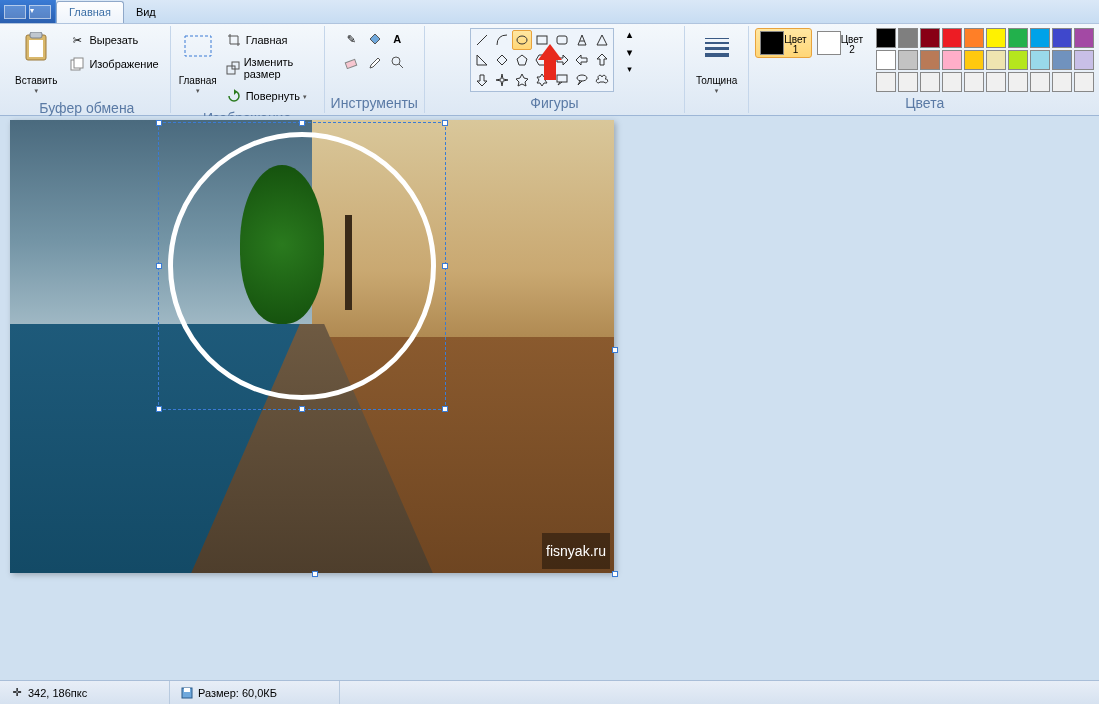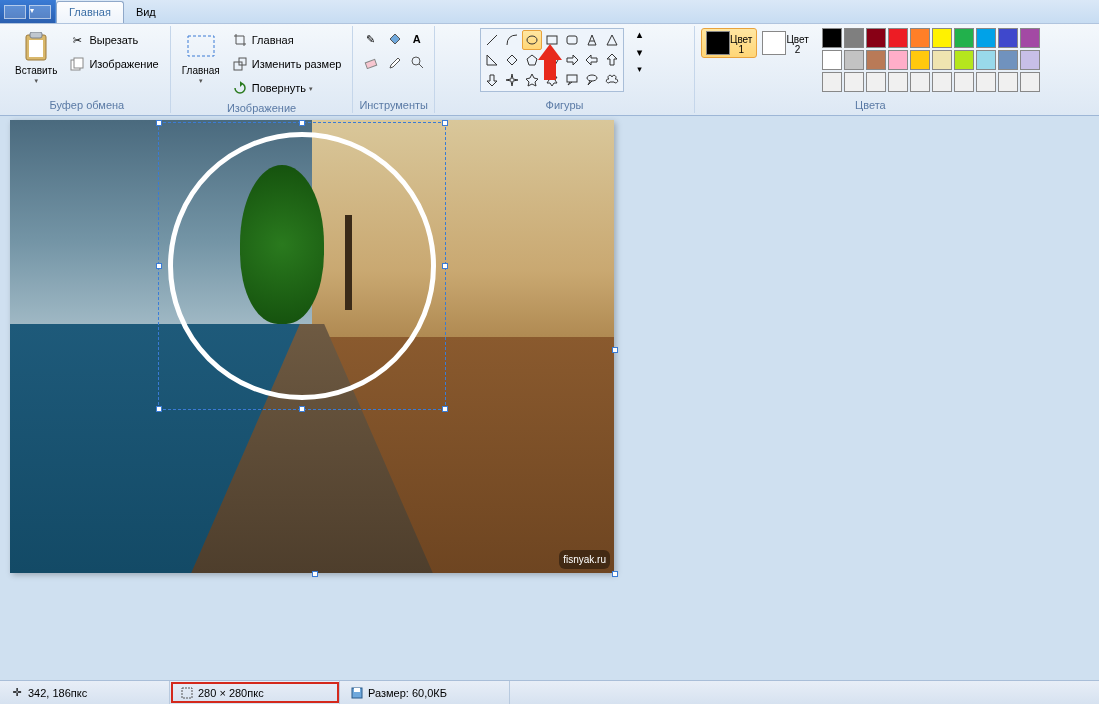--- a/index.html
+++ b/index.html
@@ -11,25 +11,25 @@
 .sysbtn span { display:inline-block; width:22px; height:14px; background:#fff3; border:1px solid #fff8; }
 .tabs { display:flex; }
 .tab { padding:4px 12px 3px; border:1px solid #8fa8c9; border-bottom:none; background:linear-gradient(#f7fbff,#e6eff9); margin-right:-1px; margin-top:1px; border-radius:3px 3px 0 0; cursor:pointer;}
 .tab.active { background:linear-gradient(#fdfdfe,#eef4fb); color:#3b6ea5; position:relative; z-index:2;}
 .tab:not(.active){ background:transparent; border-color:transparent;}
 
 
 .ribbon { height: 93px; background: linear-gradient(#f4f8fc,#dde8f4); border-top:1px solid #b0c4de; border-bottom:1px solid #9db6d6; display:flex; padding:2px 4px;}
 .group { border-right:1px solid #c5d6ea; padding:2px 6px 0; display:flex; flex-direction:column; align-items:center; position:relative;}
 .group-body { display:flex; flex:1; align-items:flex-start;}
-.group-label { font-size:11px; color:#5a7aa5; text-align:center; padding:2px 0; }
+.group-label { font-size:14px; color:#5a7aa5; text-align:center; padding:2px 0; }
 
 .bigbtn { display:flex; flex-direction:column; align-items:center; justify-content:flex-start; padding:2px 4px; min-width:42px; cursor:pointer; border:1px solid transparent; border-radius:3px;}
 .bigbtn .ico { width:32px; height:32px; display:flex; align-items:center; justify-content:center;}
-.bigbtn .lbl { font-size:10px; text-align:center; line-height:11px; margin-top:2px;}
+.bigbtn .lbl { font-size:10px; text-align:center; line-height:11px; margin-top:12px;}
 .dd { font-size:7px; color:#555; margin-top:1px;}
 
 .smallbtn { display:flex; align-items:center; padding:2px 4px; cursor:pointer; border:1px solid transparent; border-radius:2px; margin:1px 0;}
 .smallbtn .sico{ width:16px;height:16px; display:flex;align-items:center;justify-content:center; margin-right:4px;}
 .smallbtn .slbl{ font-size:11px;}
 
 .toolgrid { display:grid; grid-template-columns:repeat(3,22px); grid-template-rows:repeat(2,22px); gap:1px;}
 .toolgrid .tbtn,.shapegrid .tbtn { width:22px;height:22px;border:1px solid transparent; display:flex;align-items:center;justify-content:center;cursor:pointer;border-radius:2px;}
 .tbtn.sel{border-color:#e8a33d;background:linear-gradient(#ffe7a2,#ffd677);}
 
@@ -57,21 +57,21 @@
 
 
 .sky-left{position:absolute;left:0;top:0;width:50%;height:45%;background:linear-gradient(#4a6a7e,#7495a6 60%,#9fb8c4);}
 .sky-right{position:absolute;right:0;top:0;width:50%;height:48%;background:linear-gradient(#d9c79a,#c9a871 70%,#b08a52);}
 .sea{position:absolute;left:0;top:45%;width:50%;height:55%;background:linear-gradient(#1e5a7a,#134a66);}
 .sand{position:absolute;right:0;top:48%;width:50%;height:52%;background:linear-gradient(#8a5a2e,#6e4521);}
 .dock{position:absolute;left:30%;top:45%;width:40%;height:55%;background:linear-gradient(#6e5a42,#4e3e2c);clip-path:polygon(45% 0,55% 0,100% 100%,0 100%);}
 .tree-green{position:absolute;left:38%;top:10%;width:14%;height:35%;background:radial-gradient(circle,#2a7a1e,#134e0c);border-radius:50% 50% 45% 45%;}
 .tree-bare{position:absolute;left:50%;top:12%;width:12%;height:30%;}
 .tree-bare::before{content:'';position:absolute;left:45%;top:30%;width:10%;height:70%;background:#3a2a18;}
-.watermark{position:absolute;right:4px;bottom:4px;font-size:10px;color:#fff;background:rgba(0,0,0,0.4);padding:4px 4px;border-radius:6px;}
+.watermark{position:absolute;right:4px;bottom:4px;font-size:14px;color:#fff;background:rgba(0,0,0,0.4);padding:10px 4px;}
 
 .sel-rect{position:absolute;left:148px;top:2px;width:288px;height:288px;border:1px dashed #3a7bd5;}
 .handle{position:absolute;width:6px;height:6px;background:#fff;border:1px solid #3a7bd5;}
 .oval{position:absolute;left:158px;top:12px;width:268px;height:268px;border:5px solid #fff;border-radius:50%;}
 
 .arrow{position:absolute;left:540px;top:44px;width:20px;height:34px;}
 .arrow-head{width:0;height:0;border-left:12px solid transparent;border-right:12px solid transparent;border-bottom:16px solid #e8291c;margin-left:-2px;}
 .arrow-stem{width:12px;height:20px;background:#e8291c;margin:0 auto;}
 
 
@@ -319,20 +319,35 @@
       </div>
       <div style="display:flex;flex-direction:column;margin-left:6px;width:18px;align-items:center;justify-content:space-around;">
         <div class="tbtn" style="height:18px;">▴</div>
         <div class="tbtn" style="height:18px;">▾</div>
         <div class="tbtn" style="height:18px;font-size:9px;">▾</div>
       </div>
     </div>
     <div class="group-label">Фигуры</div>
   </div>
 
+  <div class="group">
+    <div class="group-body">
+      <div class="bigbtn">
+        <div class="ico thick-lines">
+            <div></div>
+            <div></div>
+            <div></div>
+            <div></div>
+          </div>
+        <div class="lbl">Толщина</div>
+        <div class="dd">▾</div>
+      </div>
+    </div>
+    <div class="group-label" style="visibility:hidden;">.</div>
+  </div>
 
   <div class="group" style="border-right:none;">
     <div class="group-body">
       <div class="colorbtn sel">
         <div class="sw" id="c1sw" style="background: rgb(0, 0, 0);"></div>
         <div class="lbl" style="white-space:pre;">Цвет
 1</div>
       </div>
       <div class="colorbtn">
         <div class="sw" id="c2sw" style="background: rgb(255, 255, 255);"></div>
@@ -409,28 +424,20 @@
     <div class="handle" style="bottom:-4px;left:50%;"></div>
     <div class="handle" style="right:-4px;bottom:-4px;"></div>
   </div>
 </div>
 
 <div class="statusbar">
   <div class="status-cell">
     <span class="sico-s">✛</span>
     <span>342, 186пкс</span>
   </div>
-  <div class="status-cell hl">
-    <span class="sico-s">
-        <svg width="14" height="14">
-          <rect x="2" y="2" width="10" height="10" fill="none" stroke="#555" stroke-dasharray="2 1"></rect>
-        </svg>
-      </span>
-    <span>280 × 280пкс</span>
-  </div>
   <div class="status-cell">
     <span class="sico-s">
         <svg width="14" height="14">
           <rect x="2" y="2" width="10" height="10" fill="#6fa8dc" stroke="#2a5a8a"></rect>
           <rect x="4" y="2" width="6" height="4" fill="#fff"></rect>
         </svg>
       </span>
     <span>Размер: 60,0КБ</span>
   </div>
 </div>

